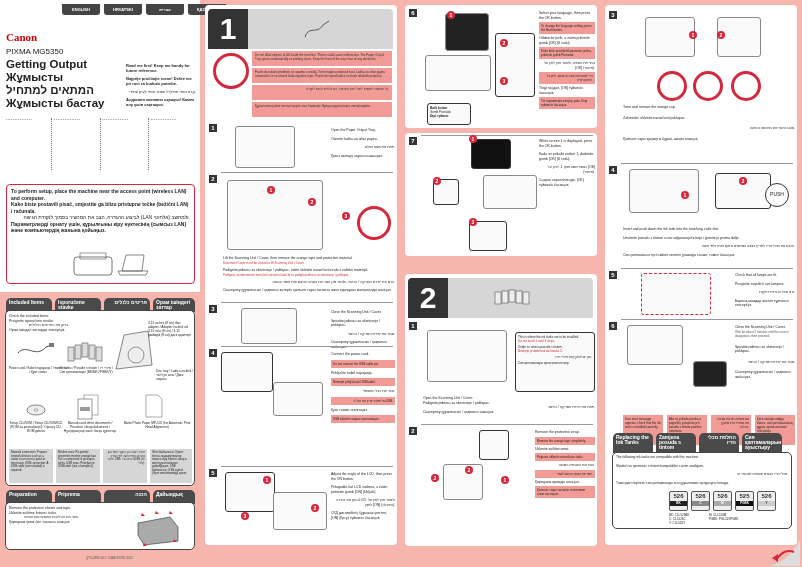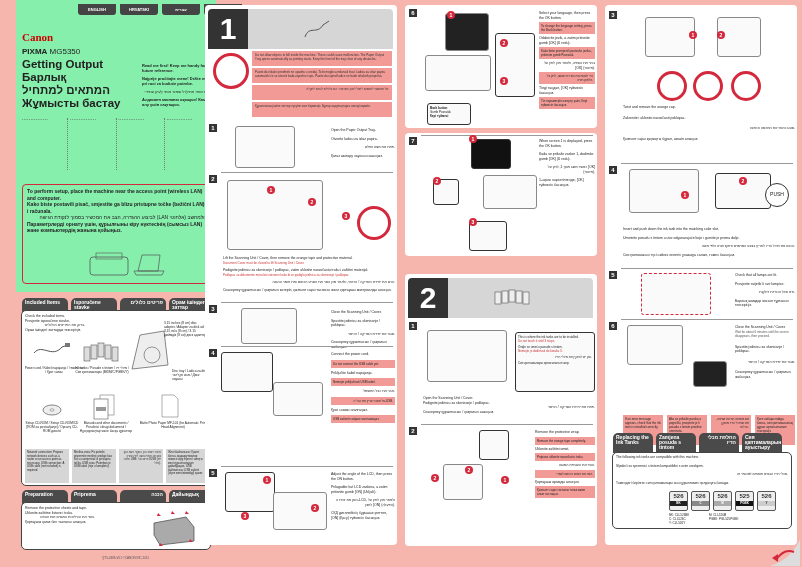--- a/index.html
+++ b/index.html
@@ -1,24 +1,24 @@
 <!DOCTYPE html>
 <html><head>
 <meta charset="utf-8">
 <style>
 *{box-sizing:border-box;margin:0;padding:0}
 body{width:802px;height:567px;overflow:hidden;background:#f6b6ae;font-family:"Liberation Sans",sans-serif;color:#222;position:relative}
 .col{position:absolute;top:0;height:567px}
-#c1{left:16px;width:200px;background:#86efac}
+#c1{left:0;width:200px;background:#ffffff}
 #c1 .pinkbot{position:absolute;left:0;top:292px;width:200px;height:275px;background:#f6b6ae}
 .tabs{position:absolute;top:4px;left:62px;display:flex;gap:4px}
 .tab{width:38px;height:11px;background:#444;color:#fff;font-size:4px;font-weight:bold;text-align:center;line-height:11px;border-radius:0 0 3px 3px}
 .logo{position:absolute;left:6px;top:31px;color:#cc0000;font-weight:bold;font-size:11px;font-family:"Liberation Serif",serif}
 .model{position:absolute;left:6px;top:47px;font-size:8px;color:#222}
-.model b{font-weight:bold}
+.model b{font-weight:normal}
 .gs{position:absolute;left:6px;top:58px;font-size:11.5px;font-weight:bold;line-height:13px;width:120px}
 .rnote{position:absolute;left:126px;top:63px;width:70px;font-size:4px;line-height:5px}
 .rnote p{margin-bottom:3px}
 .notes4{position:absolute;left:4px;top:118px;width:192px;height:52px;display:flex}
 .notes4 div{flex:1;border-right:1px dotted #777;font-size:2.8px;line-height:3.5px;padding:1px 2px;color:#555}
 .notes4 div:last-child{border-right:none}
 .setup{position:absolute;left:6px;top:184px;width:189px;height:100px;border:1.5px solid #d4283c;border-radius:4px;padding:3px 4px;font-size:5px;font-weight:bold;line-height:6.5px}
 .setup .he{text-align:right;font-weight:normal}
 .setup .img{position:absolute;left:65px;top:64px;width:80px;height:30px}
 .sechead{position:absolute;display:flex;gap:3px}
@@ -50,21 +50,21 @@
   <div class="tabs">
     <div class="tab">ENGLISH</div>
     <div class="tab">HRVATSKI</div>
     <div class="tab">עברית</div>
     <div class="tab">ҚАЗАҚША</div>
   </div>
   <div class="logo">Canon</div>
   <div class="model"><b>PIXMA</b> <span>MG5350</span></div>
   <div class="gs">
     <div>Getting Output</div>
-    <div>Барлық</div>
+    <div>Жұмысты</div>
     <div style="direction:rtl;text-align:left">המתאים למתחיל</div>
     <div>Жұмысты бастау</div>
   </div>
   <div class="rnote">
     <p style="font-weight:bold">Read me first! Keep me handy for future reference.</p>
     <p style="font-weight:bold">Najprije pročitajte mene! Držite me pri ruci za buduće potrebe.</p>
     <p style="text-align:right">קרא אותי תחילה! שמור אותי לעיון עתידי.</p>
     <p style="font-weight:bold">Алдымен мынаны оқыңыз! Көмек алу үшін сақтаңыз.</p>
   </div>
   <div class="notes4">

